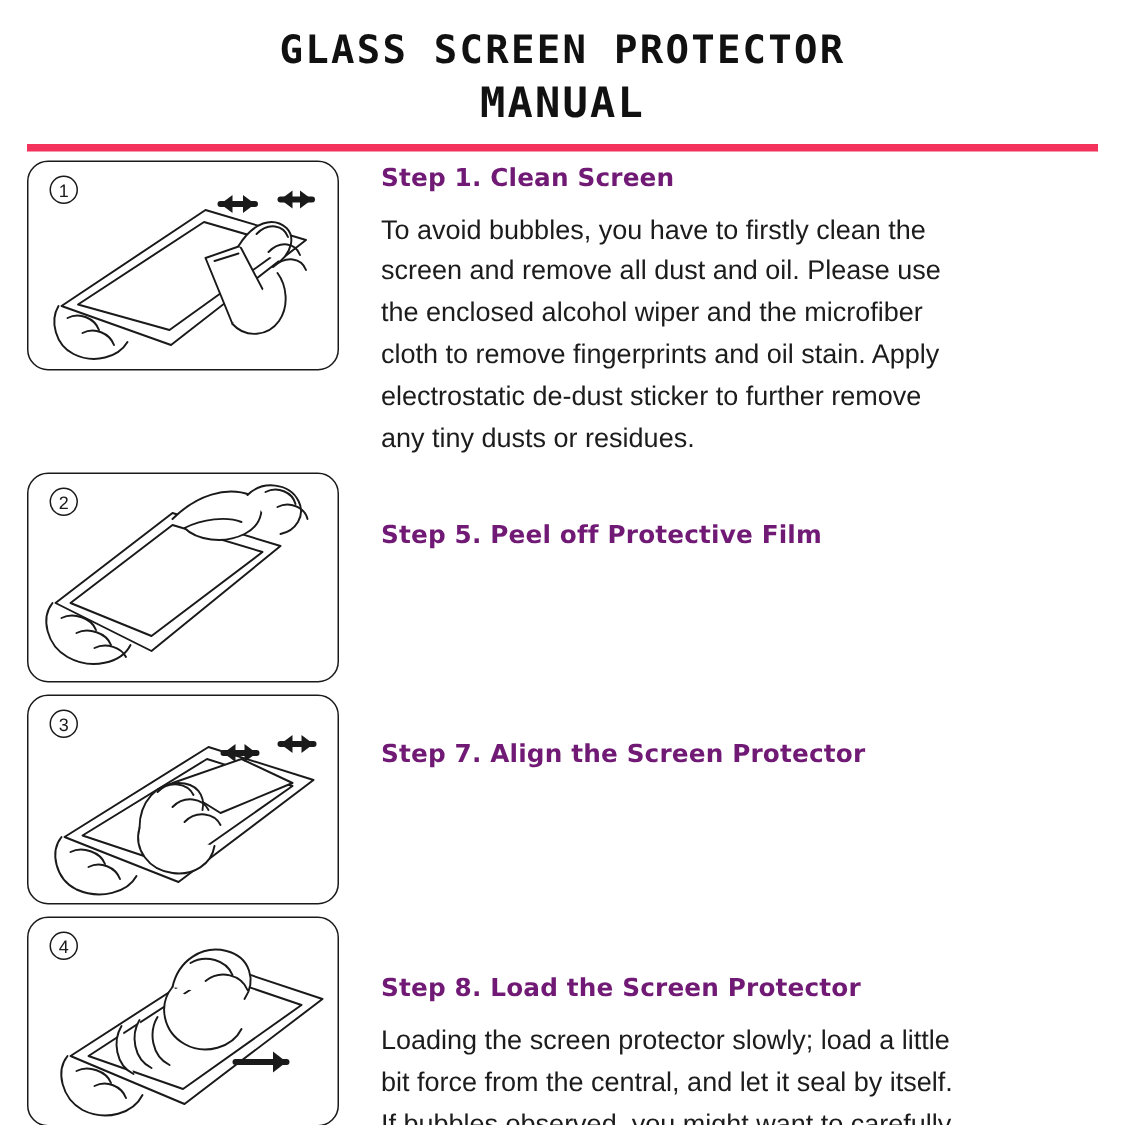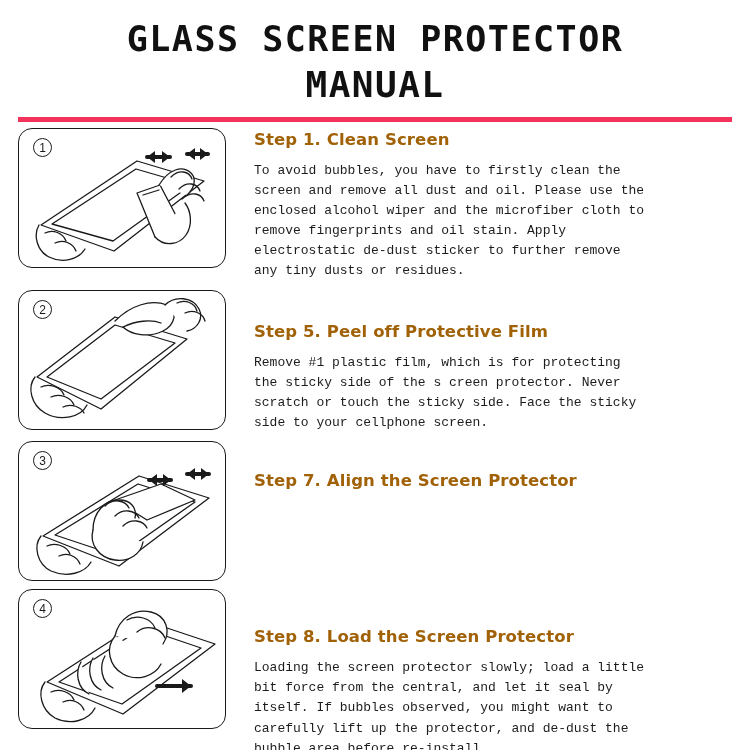--- a/index.html
+++ b/index.html
@@ -19,27 +19,27 @@
     height: 750px;
     box-sizing: border-box;
   }
   .title-block {
     text-align: center;
     padding-top: 18px;
   }
   .title-line {
     font-family: "DejaVu Sans Mono", monospace;
     font-weight: bold;
-    font-size: 35px;
+    font-size: 26px;
     letter-spacing: 1.5px;
     color: #111111;
     line-height: 1.25;
   }
   .title-line.second {
-    font-size: 36px;
+    font-size: 28px;
     letter-spacing: 1.5px;
   }
   .divider {
     width: 714px;
     height: 5px;
     background: #f4335c;
     margin: 10px auto 0 auto;
   }
   .steps {
     margin-top: 6px;
@@ -84,27 +84,27 @@
   }
   .text-col {
     flex: 1 1 auto;
     padding-left: 28px;
     padding-top: 4px;
   }
   .step-title {
     font-family: "DejaVu Sans", sans-serif;
     font-weight: bold;
     font-size: 16.5px;
-    color: #a16207;
+    color: #701a75;
     margin: 0 0 12px 0;
     letter-spacing: 0.1px;
   }
   .step-body {
-    font-family: Liberation Mono, monospace;
-    font-size: 13px;
+    font-family: Liberation Sans, sans-serif;
+    font-size: 18px;
     line-height: 1.55;
     color: #1c1c1c;
     margin: 0;
     max-width: 392px;
   }
   .step.s1 .text-col { padding-top: 2px; }
   .step.s2 .text-col { padding-top: 32px; }
   .step.s3 .text-col { padding-top: 30px; }
   .step.s4 .text-col { padding-top: 38px; }
 </style>
@@ -176,21 +176,20 @@
             <path d="M16 86 C8 96 12 114 26 122 C42 131 62 126 68 114" fill="#ffffff"></path>
             <path d="M22 96 C30 92 42 96 45 104"></path>
             <path d="M32 106 C40 102 52 106 55 114"></path>
             <path d="M44 116 C52 112 62 116 65 122"></path>
           </g>
         </svg>
         <div class="step-num">2</div>
       </div>
       <div class="text-col">
         <h2 class="step-title">Step 5. Peel off Protective Film</h2>
-        <p class="step-body">Remove #1 plastic film, which is for protecting the sticky side of the s creen protector. Never scratch or touch the sticky side. Face the sticky side to your cellphone screen.</p>
       </div>
     </div>
 
     <div class="step s3">
       <div class="fig">
         <svg width="208" height="140" viewBox="0 0 208 140">
           <g fill="none" stroke="#1a1a1a" stroke-width="1.3" stroke-linejoin="round" stroke-linecap="round">
 
             <path d="M24 94 L120 34 L190 56 L100 124 Z" fill="#ffffff"></path>
             <path d="M36 93 L119 42 L176 60 L99 114 Z" fill="#ffffff"></path>

